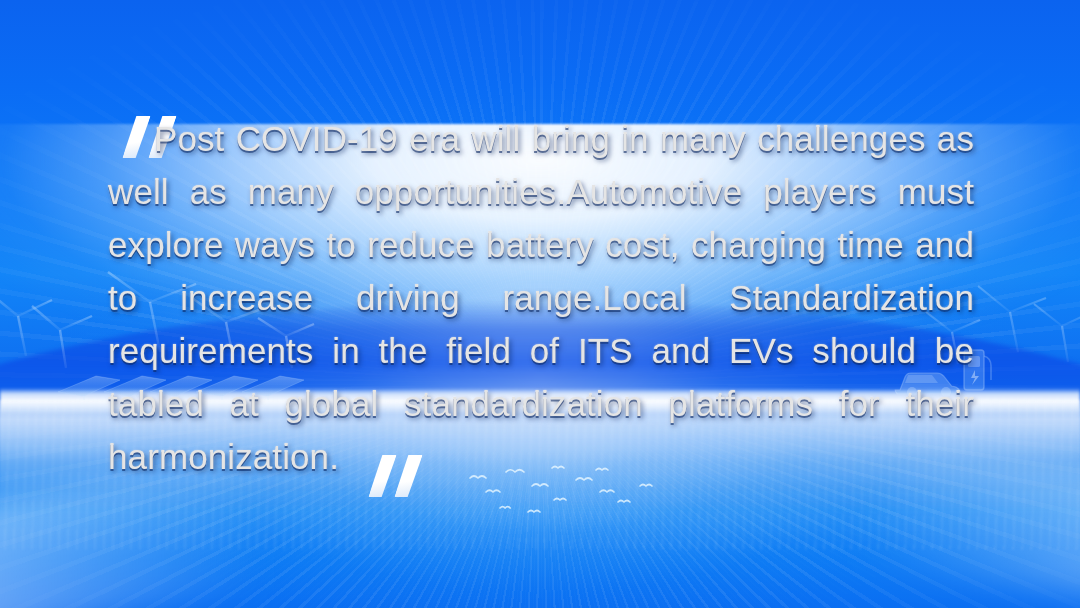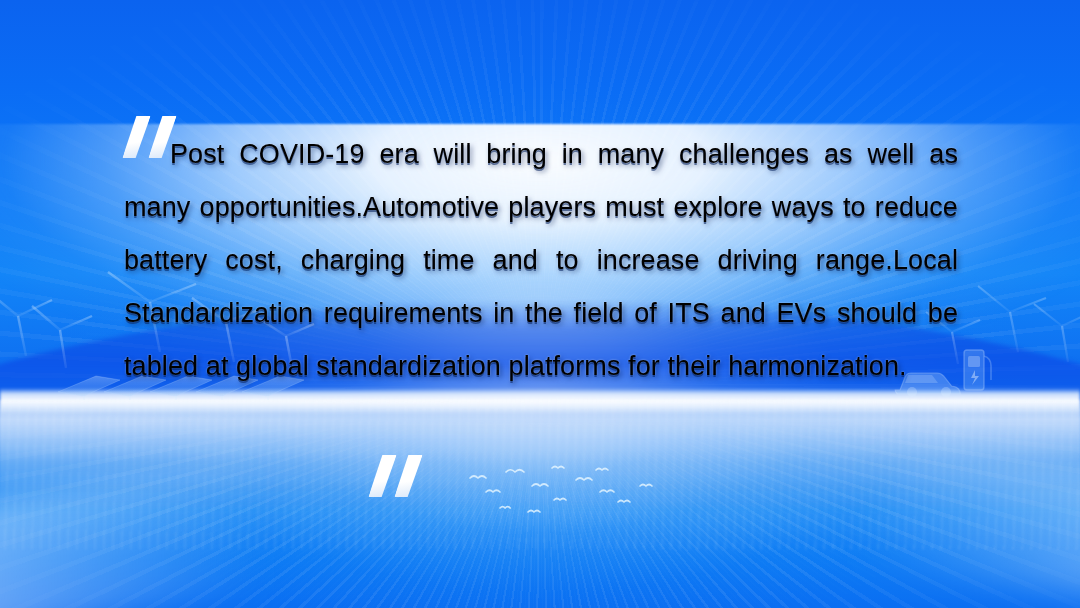--- a/index.html
+++ b/index.html
@@ -134,31 +134,31 @@
   }
 
   .scene-svg{position:absolute;inset:0;width:1080px;height:608px;}
 
   
   #quote-block{
     position:absolute;
     left:108px;top:112px;width:866px;
   }
   #quote-text{
-    color:#000000;
-    font-size:27px;
+    color:#e5e5e5;
+    font-size:35px;
     line-height:53px;
     text-align:justify;
     text-align-last:left;
     letter-spacing:.1px;
     text-shadow:
         0 2px 0 rgba(4,32,92,.55),
         2px 3px 5px rgba(3,26,80,.55),
         0 0 2px rgba(255,255,255,.55);
-    margin:16px;
+    margin:0;
   }
   #quote-text .indent{display:inline-block;width:46px;}
 
   .qmark{
     position:absolute;
     width:60px;height:44px;
   }
   .qmark span{
     position:absolute;top:0;
     display:block;

